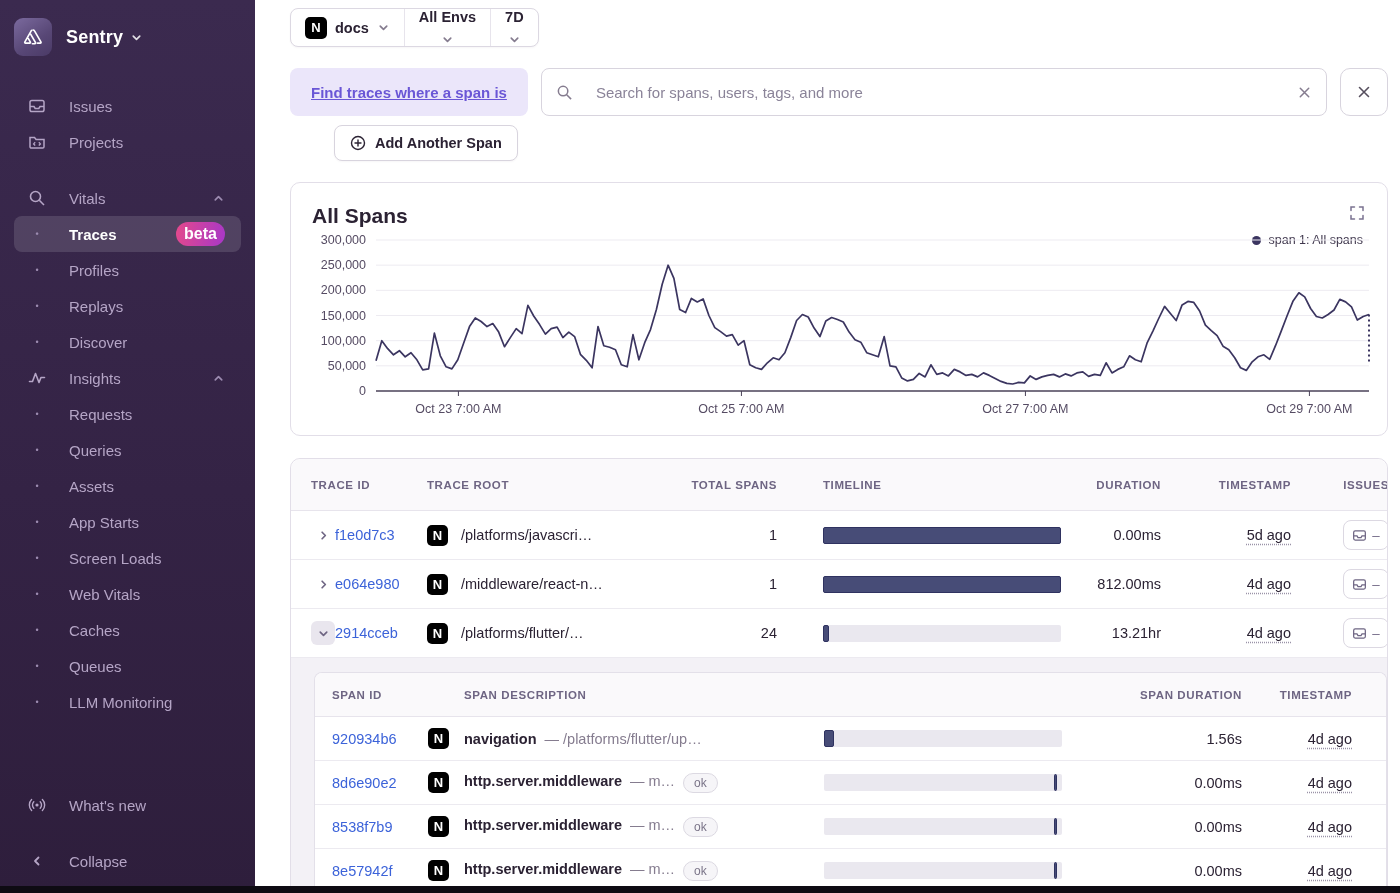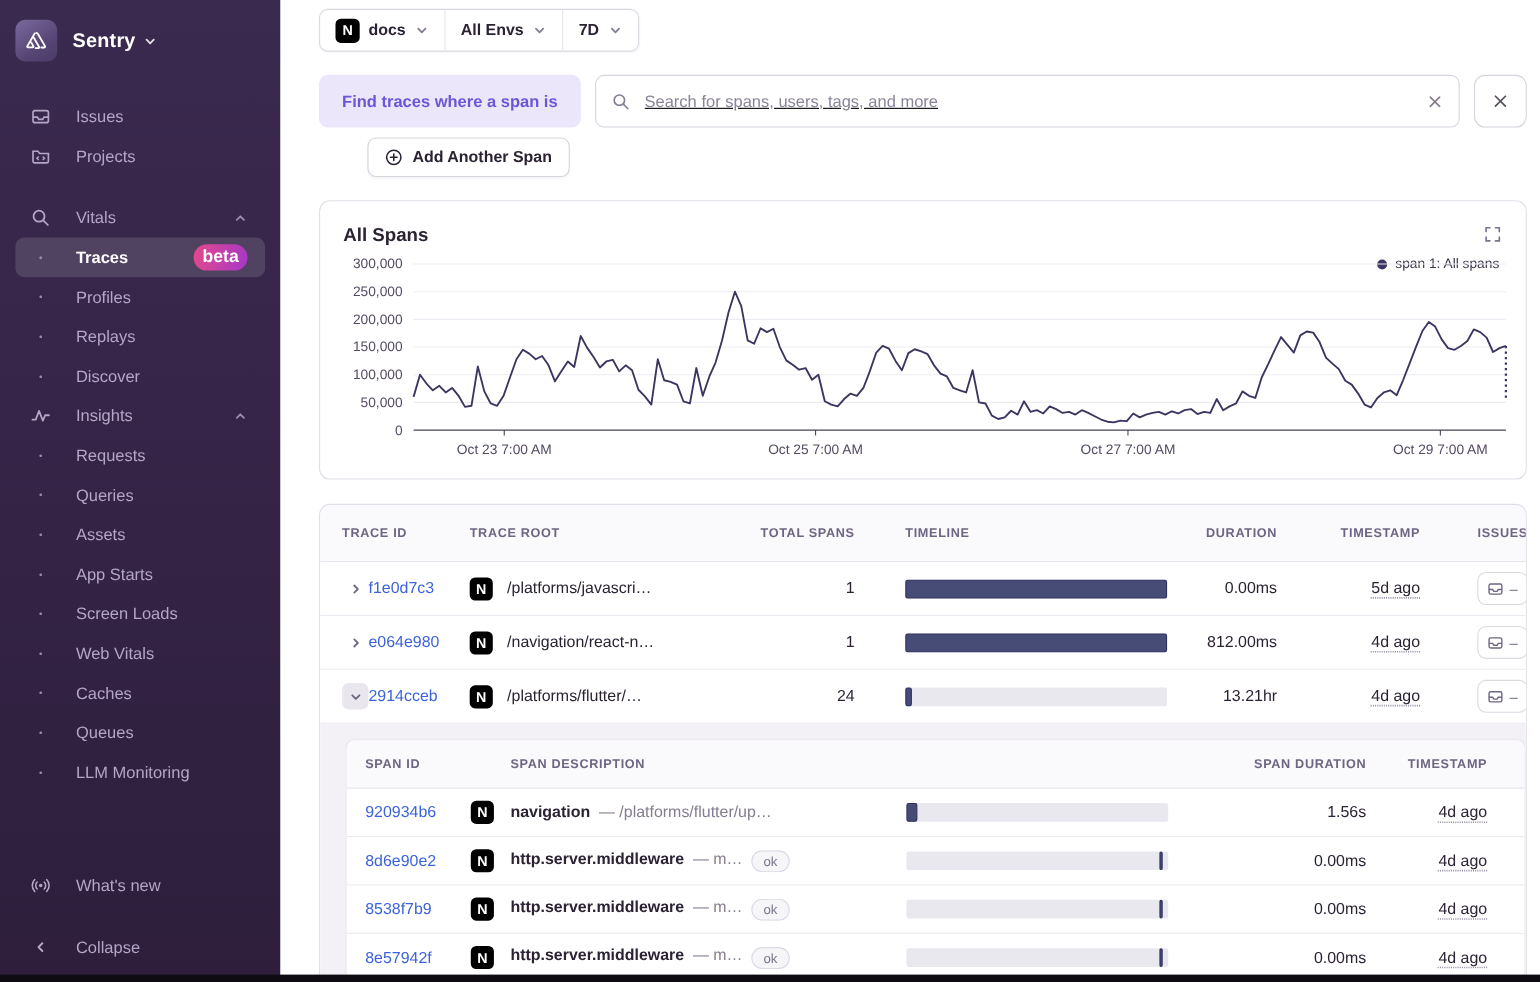--- a/index.html
+++ b/index.html
@@ -29,48 +29,48 @@
     background:linear-gradient(100deg,#e4498b 0%, #a737c8 100%); }
   .nav-footer { margin-top:auto; display:flex; flex-direction:column; }
   .collapse-row { margin-top:20px; margin-bottom:4px; }
 
   
   .main { position:absolute; left:255px; top:0; width:1145px; height:893px; background:#fff; }
 
   .page-filter { position:absolute; left:35px; top:8px; height:39px; display:flex; align-items:stretch;
     border:1px solid #dcd8e2; border-radius:8px; background:#fff; box-shadow:0 1px 2px rgba(43,34,51,.04); }
   .pf-seg { display:flex; align-items:center; gap:8px; padding:0 14px; font-size:14.5px; font-weight:700; color:#2b2233; cursor:pointer; }
-  .pf-seg + .pf-seg { border-left:1px solid #e7e4ec; }
+  .pf-seg + .pf-seg { border-left:1px solid #e7e4ec;flex-direction:column; }
   .pf-seg .chev { color:#857c8f; display:flex; }
 
   .n-icon { width:22px; height:22px; border-radius:5px; background:#000; color:#fff; font-size:13px; font-weight:700;
     display:flex; align-items:center; justify-content:center; flex:0 0 auto; font-family:"Liberation Sans",sans-serif; }
   .n-icon.sm { width:21px; height:21px; }
 
   .filter-row { position:absolute; left:35px; top:68px; right:12px; height:48px; display:flex; gap:13px; }
   .find-pill { background:#ebe6fa; color:#6a56d6; font-weight:700; font-size:15px; border-radius:8px;
-    display:flex; align-items:center; padding:0 21px; white-space:nowrap; cursor:pointer; }
+    display:flex; align-items:center; padding:0 21px; white-space:nowrap; cursor:pointer;text-decoration:underline; }
   .search-box { flex:1; border:1px solid #d8d4de; border-radius:8px; background:#fff; display:flex; align-items:center;
-    padding:0 14px 0 14px; gap:13px;text-decoration:underline; }
+    padding:0 14px 0 14px; gap:23px; }
   .search-box input { border:none; outline:none; flex:1; font-size:15px; color:#2b2233; background:transparent;
     font-family:"Liberation Sans","DejaVu Sans",sans-serif; }
   .search-box input::placeholder { color:#8a8398; }
   .icon-btn { color:#857c8f; display:flex; align-items:center; cursor:pointer; background:none; border:none; }
   .close-square { width:48px; height:48px; border:1px solid #d8d4de; border-radius:10px; background:#fff;
     display:flex; align-items:center; justify-content:center; color:#564f5e; cursor:pointer; }
 
   .add-span-btn { position:absolute; left:35px; top:125px; height:36px; border:1px solid #d8d4de; border-radius:8px;
     background:#fff; display:flex; align-items:center; gap:9px; padding:0 15px; font-size:14.5px; font-weight:700;
     color:#2b2233; cursor:pointer; box-shadow:0 1px 2px rgba(43,34,51,.04);margin-left:44px; }
   .add-span-btn .ic { color:#2b2233; display:flex; }
 
   
   .panel { border:1px solid #e2dee8; border-radius:10px; background:#fff; position:absolute; }
   .chart-panel { left:35px; top:182px; width:1098px; height:254px; }
-  .chart-title { position:absolute; left:21px; top:21px; font-size:17px; font-weight:700; color:#2b2233; }
+  .chart-title { position:absolute; left:21px; top:21px; font-size:21px; font-weight:700; color:#2b2233; }
   .fullscreen-btn { position:absolute; right:22px; top:22px; color:#7a7290; cursor:pointer; display:flex; }
   .legend { position:absolute; right:24px; top:50px; display:flex; align-items:center; gap:7px; font-size:12.5px; color:#3f374d; }
   .legend-dot { width:9px; height:9px; border-radius:50%; background:#3b3560; }
   .chart-svg { position:absolute; left:0; top:46px; }
 
   
   .table-panel { left:35px; top:458px; width:1098px; height:520px; overflow:hidden; }
   .t-grid { display:grid; align-items:center;
     grid-template-columns:24px 92px 34px 216px 100px 46px 238px 100px 130px 98px;
     padding:0 18px 0 20px; }
@@ -445,21 +445,21 @@
             <span class="chev-toggle">
               <svg width="13" height="13">
                 <use href="#i-chev-right"></use>
               </svg>
             </span>
           </div>
           <div class="id-link">e064e980</div>
           <div>
             <span class="n-icon sm">N</span>
           </div>
-          <div class="root-cell">/navigation/react-n…</div>
+          <div class="root-cell">/middleware/react-n…</div>
           <div class="num-cell right">1</div>
           <div></div>
           <div>
             <div class="track">
               <div class="bar" style="left: 0%; width: 100%;"></div>
             </div>
           </div>
           <div class="num-cell right">812.00ms</div>
           <div class="right"><span class="ts-link">4d ago</span></div>
           <div>

